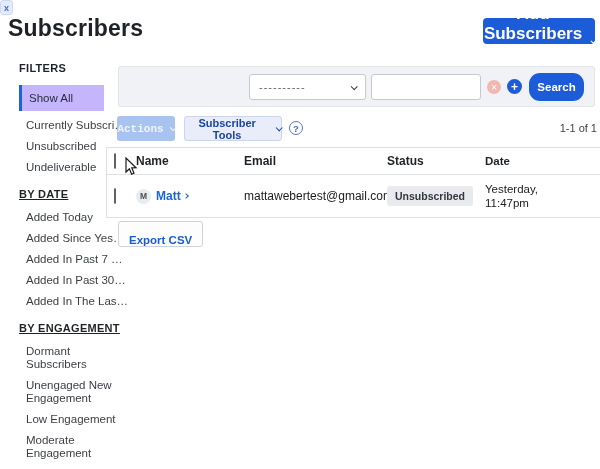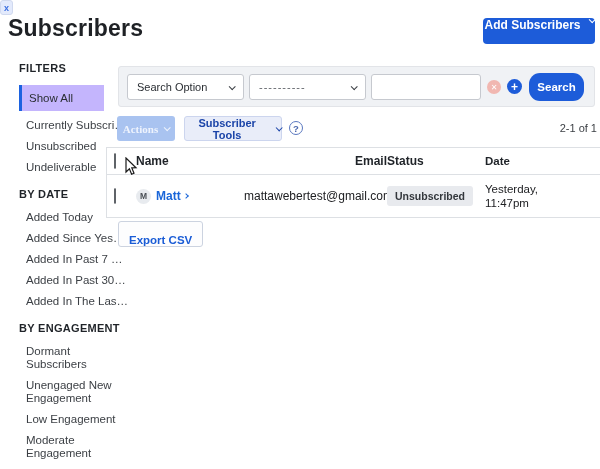--- a/index.html
+++ b/index.html
@@ -18,36 +18,36 @@
   }
 
   
   .page-title {
     position:absolute; left:8px; top:15px;
     font-size:23px; font-weight:bold; color:#1e2125; letter-spacing:.2px;
   }
   .btn-add {
     position:absolute; left:483px; top:18px; width:112px; height:26px;
     background:#1d5cd9; color:#fff; border:none; border-radius:4px;
-    font-size:12px; font-weight:bold; font-family:inherit;
-    display:flex; align-items:flex-start; justify-content:center; gap:8px; cursor:pointer;
+    font-size:17px; font-weight:bold; font-family:inherit;
+    display:flex; align-items:flex-end; justify-content:center; gap:8px; cursor:pointer;
   }
   .chev {
     width:5px; height:5px; display:inline-block;
     border-right:1.4px solid currentColor; border-bottom:1.4px solid currentColor;
     transform:rotate(45deg) translateY(-1px);
   }
 
   
   .sidebar { position:absolute; left:0; top:58px; width:112px; }
   .side-heading {
     font-size:11px; font-weight:bold; color:#1f2328; letter-spacing:.3px;
     margin:4px 0 11px 19px; white-space:nowrap;
   }
-  .side-heading.spaced { margin-top:14px; }
+  .side-heading.spaced { margin-top:14px;text-decoration:underline; }
   .side-item {
     font-size:11.5px; color:#3b3f44; margin:0 0 8px 26px;
     line-height:13px; cursor:pointer;
   }
   .side-item.nowrap { white-space:nowrap; }
   .side-item.wrap { width:92px; }
   .side-item.selected {
     margin-left:19px; width:85px; padding:7px 0 6px 7px;
     background:#c4b5fd; border-left:3px solid #1c62e0; color:#2a2e33;
   }
@@ -81,21 +81,21 @@
   .btn-search {
     position:absolute; left:410px; top:6px; width:55px; height:28px;
     background:#1d5cd9; color:#fff; border:none; border-radius:11px;
     font-size:11.5px; font-weight:bold; font-family:inherit; cursor:pointer;
   }
 
   
   .btn-actions {
     position:absolute; left:117px; top:116px; height:25px; width:58px;
     background:#a9c3f0; color:#eef3fd; border:none; border-radius:3px;
-    font-size:11px; font-weight:bold; font-family:Liberation Serif, serif;
+    font-size:11px; font-weight:bold; font-family:Liberation Mono, monospace;
     display:flex; align-items:center; justify-content:center; gap:6px;
   }
   .btn-tools {
     position:absolute; left:184px; top:116px; height:25px; width:98px;
     background:#e9edf9; color:#1b44a8; border:1px solid #ccd5ee; border-radius:3px;
     font-size:11px; font-weight:bold; font-family:inherit;
     display:flex; align-items:center; justify-content:space-between; gap:7px; cursor:pointer;
   }
   .help-icon {
     position:absolute; left:289px; top:121px; width:14px; height:14px;
@@ -110,21 +110,21 @@
   
   .subs-table {
     position:absolute; left:106px; top:147px; width:556px;
     border:1px solid #dde0e4; background:#fff;
   }
   .t-row { display:flex; align-items:center; }
   .t-head { height:27px; border-bottom:1px solid #dde0e4; font-weight:bold; font-size:12px; color:#1f2328; }
   .t-body { height:42px; font-size:12px; }
   .c-check { width:29px; padding-left:7px; }
   .c-name  { width:108px; display:flex; align-items:center; gap:5px; }
-  .c-email { width:143px;text-align:right; }
+  .c-email { width:143px; }
   .c-status{ width:98px; }
   .c-date  { flex:1; font-size:11.5px; line-height:14px; }
   .checkbox {
     width:13px; height:13px; border:1.5px solid #5f6368; border-radius:2.5px;
     background:#fff; cursor:pointer;
   }
   .avatar {
     width:15px; height:15px; border-radius:50%; background:#e8ebef;
     color:#4a4f55; font-size:8.5px; font-weight:bold;
     display:flex; align-items:center; justify-content:center;
@@ -172,44 +172,40 @@
 
   <div class="side-heading spaced">BY ENGAGEMENT</div>
   <div class="side-item wrap">Dormant Subscribers</div>
   <div class="side-item wrap">Unengaged New Engagement</div>
   <div class="side-item nowrap">Low Engagement</div>
   <div class="side-item wrap">Moderate Engagement</div>
   <div class="side-item nowrap">High Engagement</div>
 </div>
 
 <div class="search-panel">
-  <div class="sel sel1">
-    <span class="sel-value">Search Option</span>
-    <span class="chev"></span>
-  </div>
   <div class="sel sel2">
     <span class="sel-value">----------</span>
     <span class="chev"></span>
   </div>
   <input class="search-input" type="text" value="" placeholder="" style="">
   <span class="icon-circle icon-remove">✕</span>
   <span class="icon-circle icon-add-criteria">+</span>
   <button class="btn-search">Search</button>
 </div>
 
 <button class="btn-actions">
   <span>Actions</span>
   <span class="chev"></span>
 </button>
 <button class="btn-tools">
   <span>Subscriber Tools</span>
   <span class="chev"></span>
 </button>
 <span class="help-icon">?</span>
-<div class="pagination">2-1 of 1</div>
+<div class="pagination">1-1 of 1</div>
 
 <div class="subs-table">
   <div class="t-row t-head">
     <div class="c-check"><span class="checkbox"></span></div>
     <div class="c-name">Name</div>
     <div class="c-email">Email</div>
     <div class="c-status">Status</div>
     <div class="c-date">Date</div>
   </div>
   <div class="t-row t-body">

